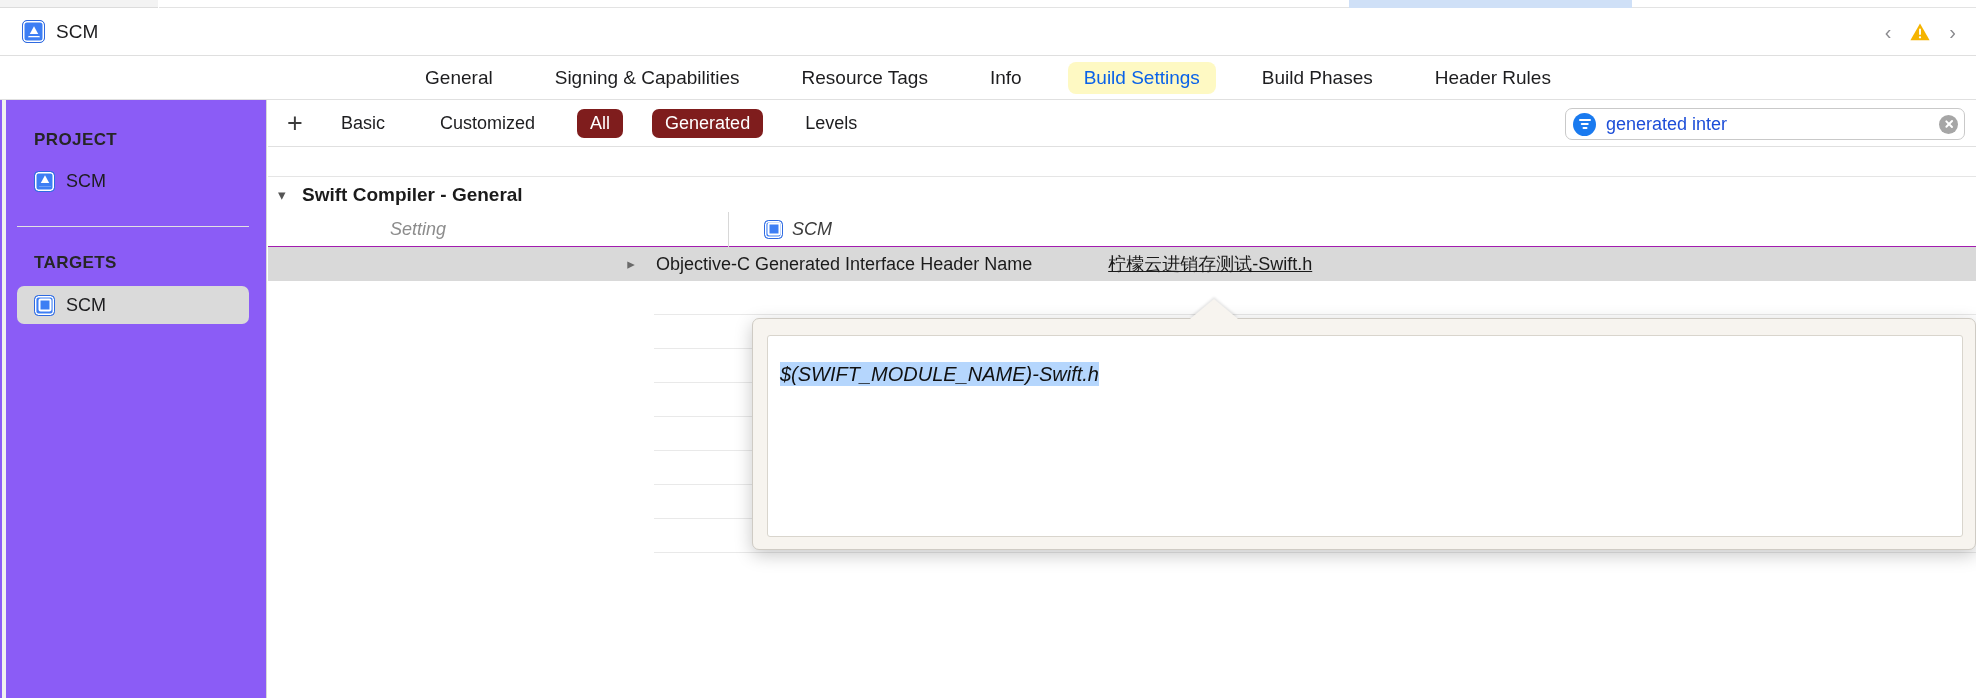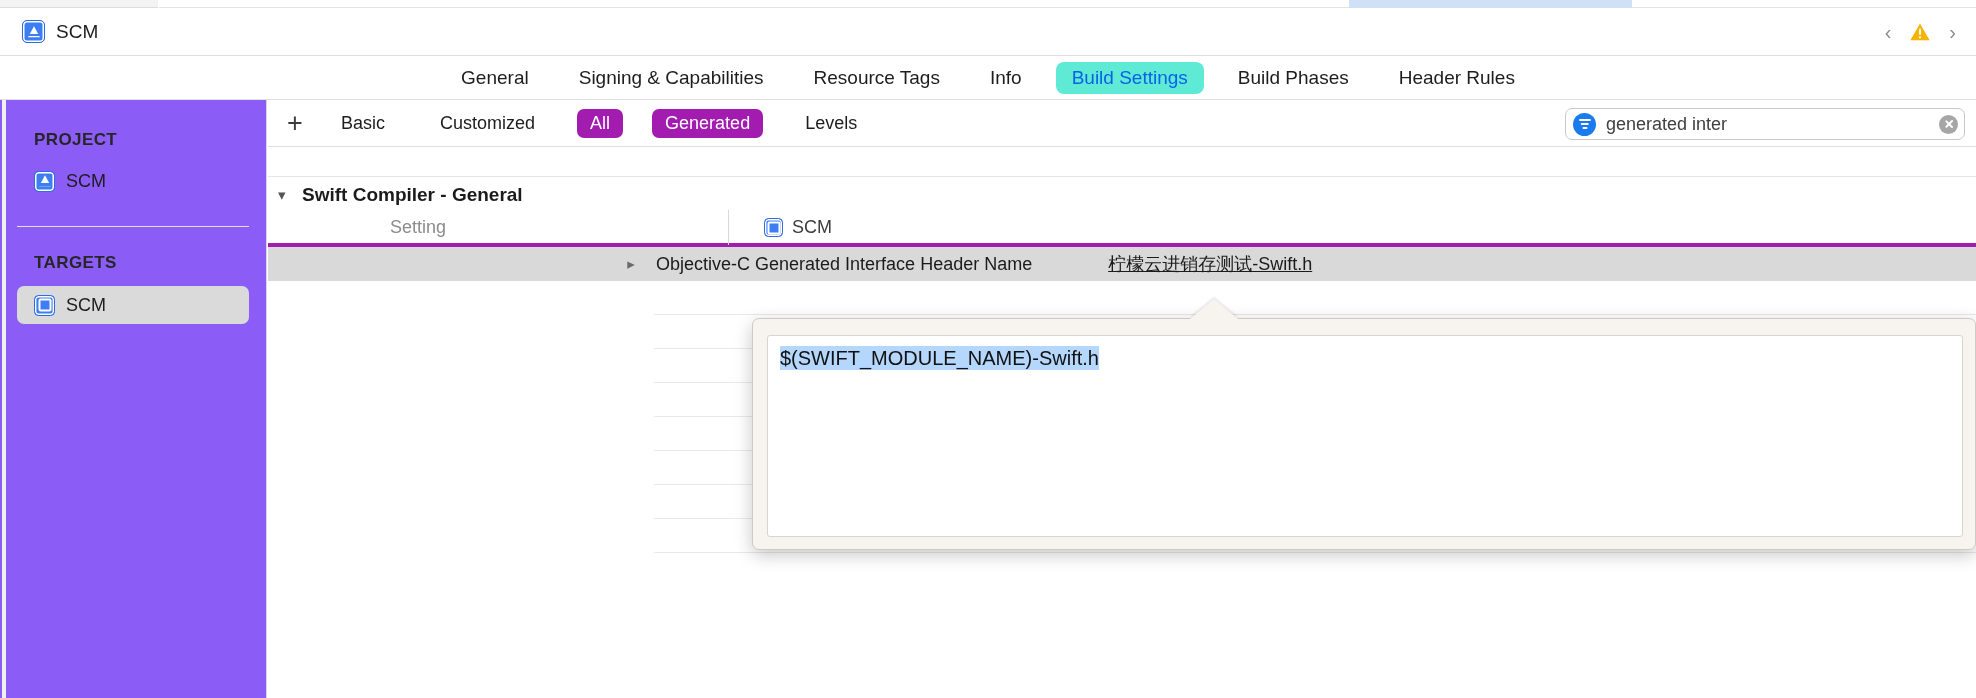--- a/index.html
+++ b/index.html
@@ -53,27 +53,27 @@
   .nav-chev { font-size: 20px; color: #8a8a8e; line-height: 1; cursor: default; }
   .warn-badge { position: relative; width: 22px; height: 20px; }
   .warn-badge svg { display: block; }
 
   
   .tabbar {
     position: absolute; left: 0; top: 56px; width: 1976px; height: 44px;
     background: #ffffff; border-bottom: 1px solid #e0e0e0;
     display: flex; align-items: center; justify-content: center;
   }
-  .tabs { display: flex; align-items: flex-start; gap: 4px; }
+  .tabs { display: flex; align-items: flex-start; gap: 16px; }
   .tab {
     font-size: 19px; color: #1d1d1f; padding: 5px 16px;
     border-radius: 8px; white-space: nowrap; cursor: default;
   }
   .tab + .tab { margin-left: 14px; }
-  .tab.selected { background: #5eead4; color: #0a62e8; }
+  .tab.selected { background: #fef9c3; color: #0a62e8; }
 
   
   .sidebar {
     position: absolute; left: 0; top: 100px; width: 267px; height: 598px;
     background: #8b5cf6; border-right: 1px solid #d8d8d8;
   }
   .sidebar-scroll {
     position: absolute; left: 2px; top: 0; width: 4px; height: 598px;
     background: #f0f0f0;
   }
@@ -114,41 +114,41 @@
   .plus-btn {
     width: 38px; margin-left: 8px; font-size: 27px; color: #3c3c3c;
     text-align: center; line-height: 1; cursor: default; font-weight: 300;
   }
   .seg-group { display: flex; align-items: center; margin-left: 14px; gap: 16px; }
   .seg-btn {
     font-size: 18px; color: #1d1d1f; padding: 4px 13px;
     border-radius: 7px; white-space: nowrap; cursor: default;
   }
   .seg-btn + .seg-btn { margin-left: 13px; }
-  .seg-btn.active { background: #a21caf; color: #ffffff; }
+  .seg-btn.active { background: #7f1d1d; color: #ffffff; }
 
   .searchfield {
     position: absolute; right: 11px; top: 8px;
     width: 400px; height: 32px;
     background: #ffffff; border: 1px solid #c9c9c9; border-radius: 7px;
     display: flex; align-items: center; padding: 0 6px 0 7px;
   }
   .filter-icon {
     width: 23px; height: 23px; border-radius: 50%; background: #1a7aef;
     flex: none; position: relative;
   }
   .filter-icon i {
     position: absolute; left: 50%; transform: translateX(-50%);
     background: #ffffff; border-radius: 1px; height: 2.3px;
   }
   .filter-icon i:nth-child(1) { top: 6.5px;  width: 12px; }
   .filter-icon i:nth-child(2) { top: 10.4px; width: 8.5px; }
   .filter-icon i:nth-child(3) { top: 14.3px; width: 5px; }
   .search-text {
-    font-size: 18px; color: #404040; margin-left: 10px; flex: 1;
+    font-size: 18px; color: #1d4ed8; margin-left: 10px; flex: 1;
     white-space: nowrap; overflow: hidden;
   }
   .clear-btn {
     width: 19px; height: 19px; border-radius: 50%; background: #a6a6a6;
     flex: none; position: relative; cursor: default;
   }
   .clear-btn::before, .clear-btn::after {
     content: ""; position: absolute; left: 50%; top: 50%;
     width: 9.5px; height: 1.9px; background: #ffffff; border-radius: 1px;
   }
@@ -165,21 +165,22 @@
     margin-top: 29px;
   }
   .disclosure {
     width: 13px; color: #555; font-size: 15px; line-height: 1;
     display: inline-block; cursor: default;
   }
   .group-title { font-size: 19px; font-weight: bold; color: #1b1b1b; }
 
   .col-header {
     display: flex; align-items: center; height: 35px;
-    border-bottom: 4px solid #a21caf;
+    border-bottom: 1px solid #a21caf;
+    font-style: italic;
   }
   .col-setting { width: 460px; padding-left: 122px; font-size: 18px; color: #8c8c8c; }
   .col-target { display: flex; align-items: center; gap: 9px; padding-left: 35px; }
   .col-target .tgt-icon { width: 19px; height: 19px; }
   .col-target .label { font-size: 18px; color: #3c3c3c; }
   .col-sep {
     width: 1px; height: 35px; background: #d8d8d8;
   }
 
   .setting-row {
@@ -212,21 +213,22 @@
     border-left: 24px solid transparent;
     border-right: 24px solid transparent;
     border-bottom: 20px solid #f7f4ef;
     filter: drop-shadow(0 -2px 1px rgba(0,0,0,.10));
     z-index: 3;
   }
   .popover-inner {
     position: absolute; left: 14px; top: 16px;
     width: 1196px; height: 202px;
     background: #ffffff; border: 1px solid #d9d5cd; border-radius: 3px;
-    padding: 9px 12px;
+    padding: 25px 12px;
+    font-style: italic;
   }
   .popover-text {
     font-size: 20px; color: #111111; line-height: 1.35;
     display: inline; background: #b5d6fd; padding: 1px 0;
   }
 </style>
 </head>
 <body>
 
 <div id="app">

